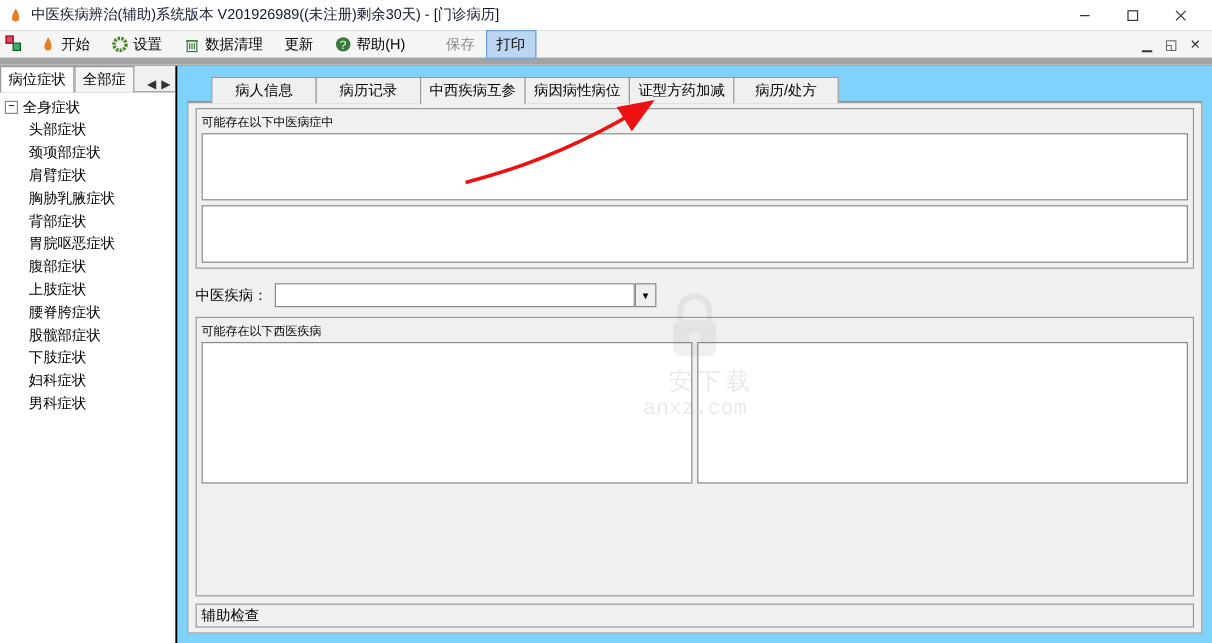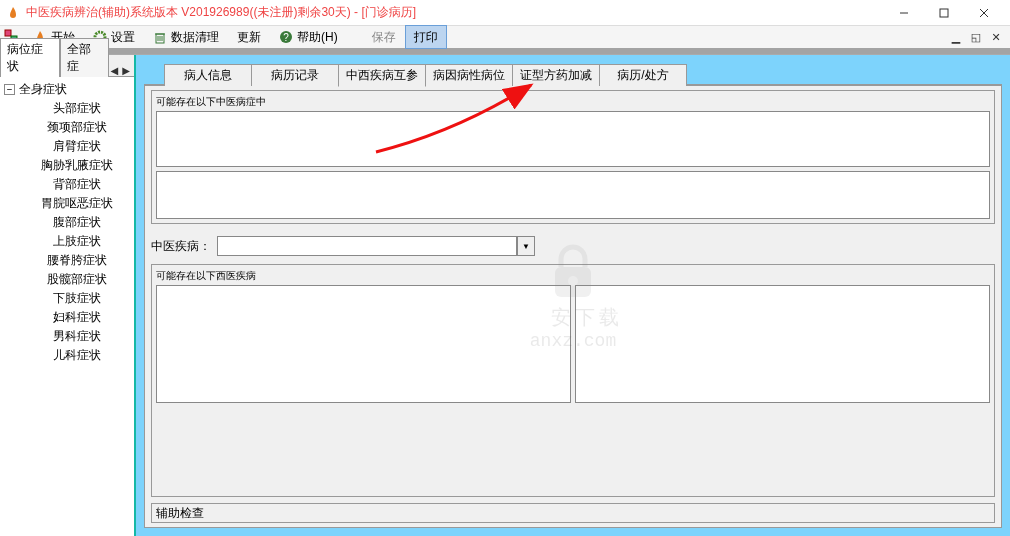--- a/index.html
+++ b/index.html
@@ -18,21 +18,21 @@
     border-bottom: 1px solid #ddd;
     display: flex;
     align-items: center;
     padding: 0 6px;
   }
   .titlebar .flame-icon {
     width: 14px; height: 14px;
     margin-right: 6px;
     display: inline-block;
   }
-  .titlebar .title-text { flex: 1; color: #ef4444; }
+  .titlebar .title-text { flex: 1; color: #0f172a; }
   .winbtn {
     width: 40px; height: 26px;
     display: flex; align-items: center; justify-content: center;
     color: #333;
     cursor: default;
   }
 
   .menubar {
     height: 28px;
     background: #f5f5f5;
@@ -65,22 +65,22 @@
   }
 
   .body-area {
     display: flex;
     height: calc(100% - 54px);
     background: #f0f0f0;
     border-top: 1px solid #aaa;
   }
 
   .sidebar {
-    width: 136px;
-    border-right: 2px solid #14b8a6;
+    width: 148px;
+    border-right: 2px solid #000000;
     display: flex;
     flex-direction: column;
     background: #fff;
   }
   .sidebar-tabs {
     height: 22px;
     display: flex;
     align-items: flex-end;
     background: #f0f0f0;
     border-bottom: 1px solid #999;
@@ -119,21 +119,20 @@
   .tree-root .boxicon {
     width: 11px; height: 11px; border: 1px solid #888;
     display: inline-flex; align-items: center; justify-content: center;
     font-size: 9px; line-height: 9px; margin-right: 4px;
     font-family: monospace;
   }
   .tree-children { margin-left: 20px; }
   .tree-item {
     padding: 1px 0;
     white-space: nowrap;
-    text-align: center;
   }
 
   .main {
     flex: 1;
     background: #7dd3fc;
     padding: 8px;
     display: flex;
     flex-direction: column;
     position: relative;
   }
@@ -355,21 +354,20 @@
           <div class="tree-item">胸胁乳腋症状</div>
           <div class="tree-item">背部症状</div>
           <div class="tree-item">胃脘呕恶症状</div>
           <div class="tree-item">腹部症状</div>
           <div class="tree-item">上肢症状</div>
           <div class="tree-item">腰脊胯症状</div>
           <div class="tree-item">股髋部症状</div>
           <div class="tree-item">下肢症状</div>
           <div class="tree-item">妇科症状</div>
           <div class="tree-item">男科症状</div>
-          <div class="tree-item">儿科症状</div>
         </div>
     </div>
   </div>
 
   <div class="main">
     <div class="main-tabs">
       <div style="width:20px;border-bottom:1px solid #999"></div>
       <div class="mtab">病人信息</div>
       <div class="mtab">病历记录</div>
       <div class="mtab active">中西疾病互参</div>

